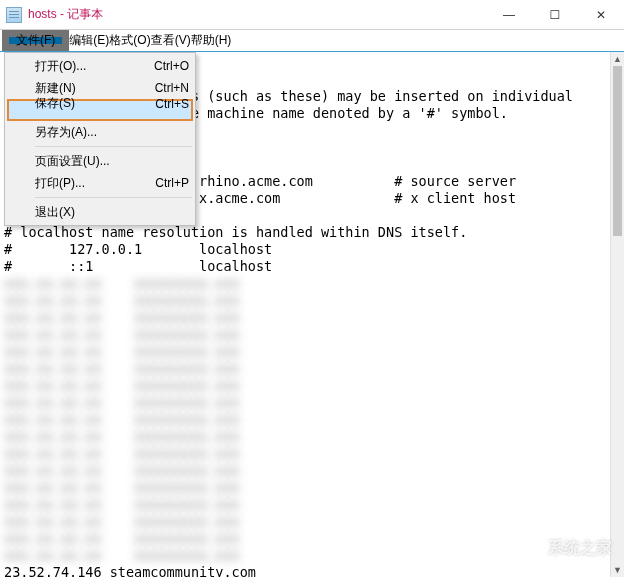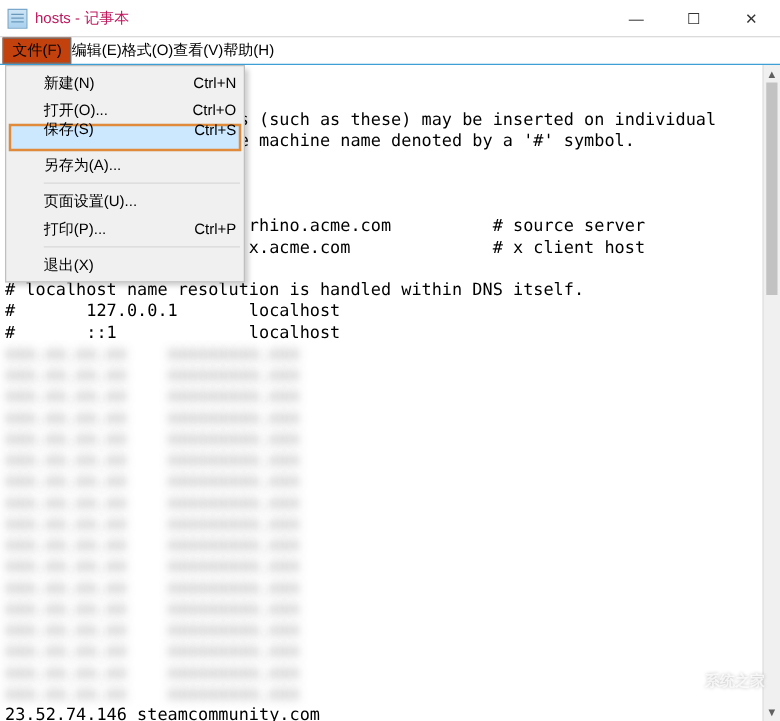--- a/index.html
+++ b/index.html
@@ -44,21 +44,21 @@
       border-bottom: 1px solid #3e9ed6;
       display: flex;
       align-items: stretch;
       padding-left: 2px;
     }
     .menu {
       padding: 0 0;
       display: flex; align-items: center;
       cursor: default;
     }
-    .menu.open { background: #c2410c; border: 1px solid #737373; padding: 0 7px; text-align: right; }
+    .menu.open { background: #0369a1; border: 7px solid #737373; padding: 0 7px; text-align: right; }
     .dropdown {
       position: absolute;
       top: 52px;
       left: 4px;
       width: 192px;
       background: #f0f0f0;
       border: 1px solid #bfbfbf;
       box-shadow: 3px 3px 4px rgba(0,0,0,0.2);
       padding: 2px;
       z-index: 10;
@@ -115,25 +115,25 @@
       position: absolute; left: 0; right: 0; height: 14px;
       display: flex; align-items: center; justify-content: center;
       color: #606060; font-size: 9px;
     }
     .scroll-arrow.up { top: 0; }
     .scroll-arrow.down { bottom: 0; }
     .watermark {
       position: absolute;
       right: 12px; bottom: 18px;
       color: rgba(255,255,255,0.75);
-      font-size: 12px;
+      font-size: 16px;
       font-weight: bold;
       text-shadow: 0 0 3px rgba(0,0,0,0.25);
       filter: blur(0.5px);
-      display: flex; gap: 6px;
+      display: flex; align-items: center; gap: 6px;
       pointer-events: none;
     }
     .wm-icon { width: 22px; height: 22px; border: 2px solid rgba(255,255,255,0.7); transform: rotate(45deg); border-radius: 3px; }
   </style>
 </head>
 <body>
 
 <div class="titlebar">
   <div class="title-left">
     <div class="notepad-icon"></div>
@@ -182,26 +182,26 @@
 xxx.xx.xx.xx    xxxxxxxxx.xxx
 xxx.xx.xx.xx    xxxxxxxxx.xxx
 xxx.xx.xx.xx    xxxxxxxxx.xxx
 xxx.xx.xx.xx    xxxxxxxxx.xxx
 xxx.xx.xx.xx    xxxxxxxxx.xxx</span>
 <span class="hosts-line">23.52.74.146 steamcommunity.com</span>
 </div>
 
 <div class="dropdown">
   <div class="dropdown-item">
+    <span class="label">打开(O)...</span>
+    <span class="shortcut">Ctrl+O</span>
+  </div>
+  <div class="dropdown-item">
     <span class="label">新建(N)</span>
     <span class="shortcut">Ctrl+N</span>
-  </div>
-  <div class="dropdown-item">
-    <span class="label">打开(O)...</span>
-    <span class="shortcut">Ctrl+O</span>
   </div>
   <div class="dropdown-item highlighted">
     <span class="label">保存(S)</span>
     <span class="shortcut">Ctrl+S</span>
   </div>
   <div class="dropdown-item">
     <span class="label">另存为(A)...</span>
     <span class="shortcut"></span>
   </div>
   <div class="dropdown-sep"></div>

